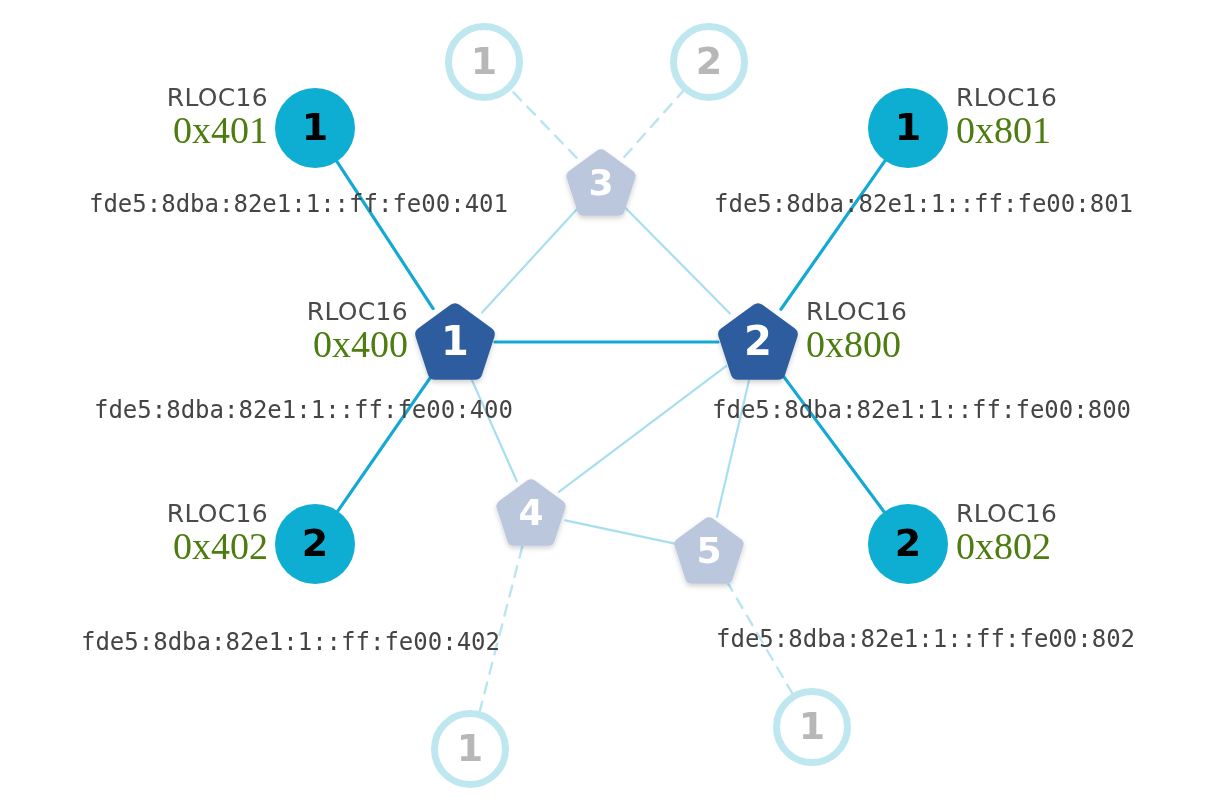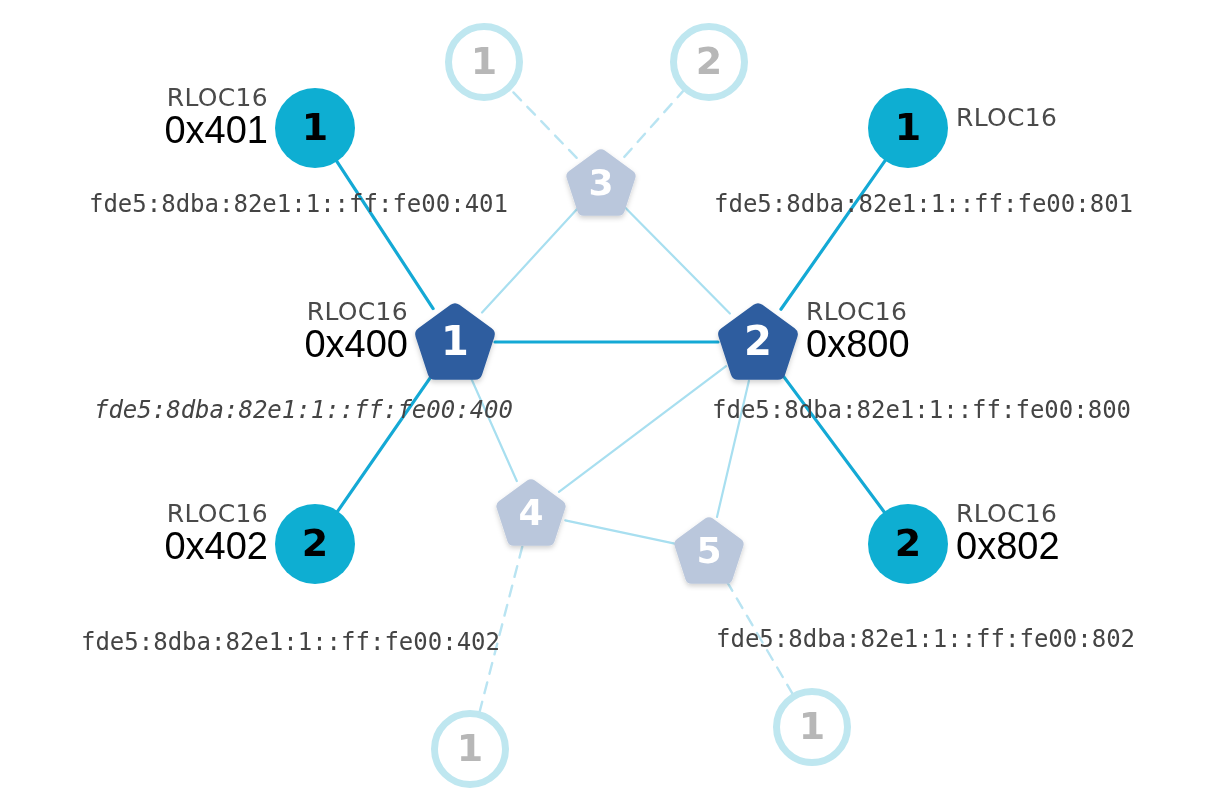--- a/index.html
+++ b/index.html
@@ -94,23 +94,23 @@
   .label-group.left  { transform: translate(-100%, -50%); text-align: right; }
 
   .rloc-caption {
     font-family: "DejaVu Sans", sans-serif;
     font-size: 25px;
     color: #4a4a4a;
     line-height: 1.05;
     letter-spacing: 0.3px;
   }
   .rloc-value {
-    font-family: Liberation Sans, sans-serif;
+    font-family: Liberation Serif, serif;
     font-size: 38px;
-    color: #000000;
+    color: #4d7c0f;
     line-height: 1.05;
   }
   .addr {
     position: absolute;
     white-space: nowrap;
     font-family: "DejaVu Sans Mono", monospace;
     font-size: 24px;
     color: #444444;
     pointer-events: none;
   }
@@ -205,38 +205,39 @@
       <div class="node ghost" style="left: 812px; top: 727px;">
         <div class="ghost-circle"></div>
         <span class="node-num">1</span>
       </div>
     </div>
   <div id="labels">
       <div class="label-group left" style="left: 408px; top: 332px;">
         <div class="rloc-caption">RLOC16</div>
         <div class="rloc-value">0x400</div>
       </div>
-      <div class="addr right-align" style="left: 513px; top: 410px; font-style: italic;">fde5:8dba:82e1:1::ff:fe00:400</div>
+      <div class="addr right-align" style="left: 513px; top: 410px;">fde5:8dba:82e1:1::ff:fe00:400</div>
       <div class="label-group right" style="left: 806px; top: 332px;">
         <div class="rloc-caption">RLOC16</div>
         <div class="rloc-value">0x800</div>
       </div>
       <div class="addr left-align" style="left: 712px; top: 410px;">fde5:8dba:82e1:1::ff:fe00:800</div>
       <div class="label-group left" style="left: 268px; top: 118px;">
         <div class="rloc-caption">RLOC16</div>
         <div class="rloc-value">0x401</div>
       </div>
       <div class="addr right-align" style="left: 508px; top: 204px;">fde5:8dba:82e1:1::ff:fe00:401</div>
       <div class="label-group left" style="left: 268px; top: 534px;">
         <div class="rloc-caption">RLOC16</div>
         <div class="rloc-value">0x402</div>
       </div>
       <div class="addr right-align" style="left: 500px; top: 618px; margin-top: 24px;">fde5:8dba:82e1:1::ff:fe00:402</div>
       <div class="label-group right" style="left: 956px; top: 118px;">
         <div class="rloc-caption">RLOC16</div>
+        <div class="rloc-value">0x801</div>
       </div>
       <div class="addr left-align" style="left: 714px; top: 204px; text-align: center;">fde5:8dba:82e1:1::ff:fe00:801</div>
       <div class="label-group right" style="left: 956px; top: 534px;">
         <div class="rloc-caption">RLOC16</div>
         <div class="rloc-value">0x802</div>
       </div>
       <div class="addr left-align" style="left: 716px; top: 639px;">fde5:8dba:82e1:1::ff:fe00:802</div>
     </div>
 </div>
 

